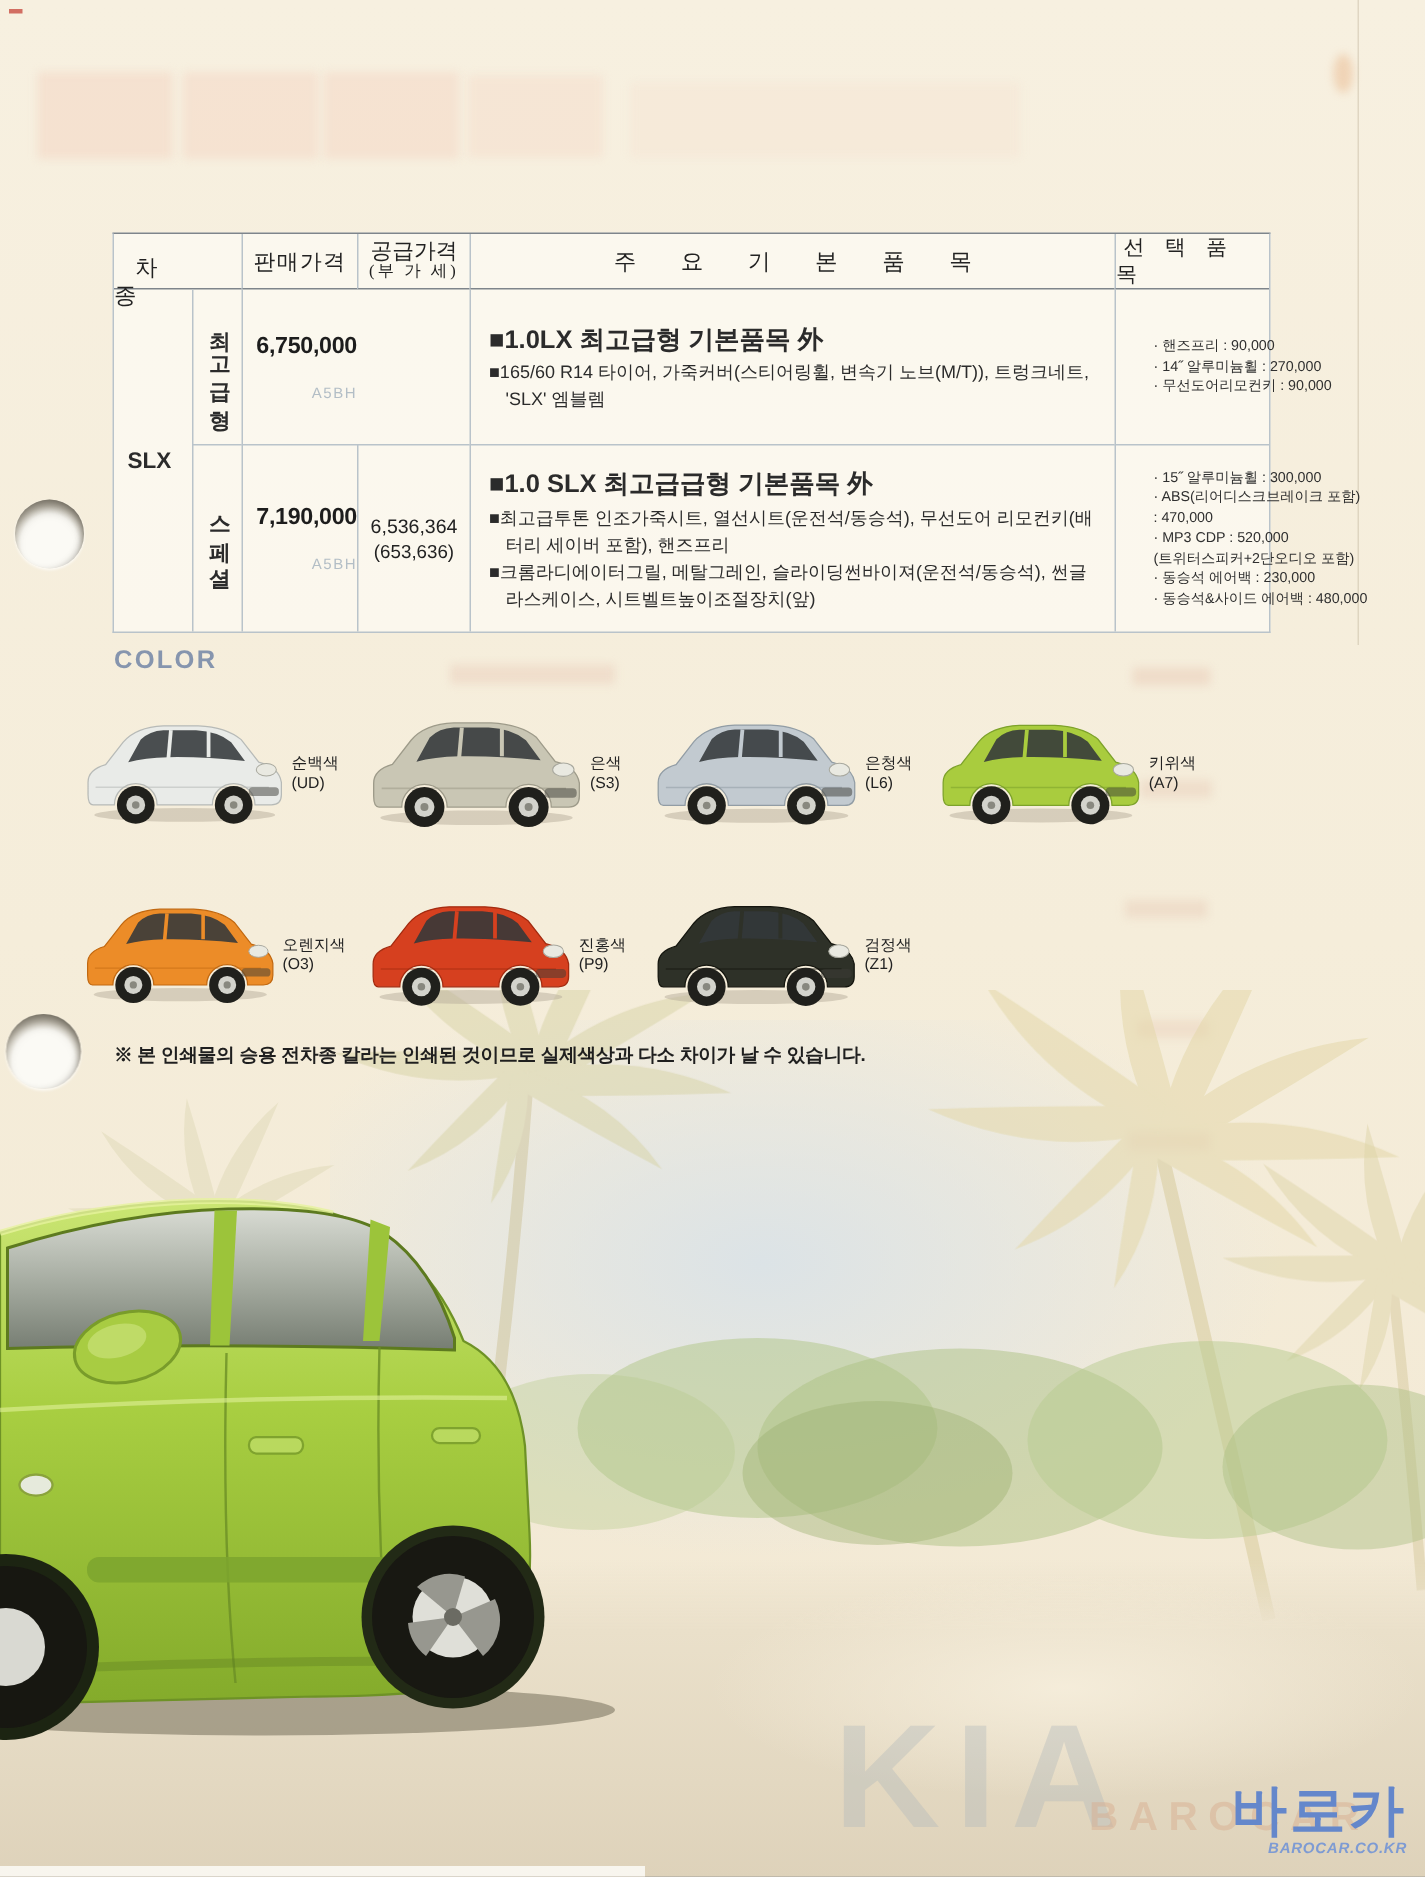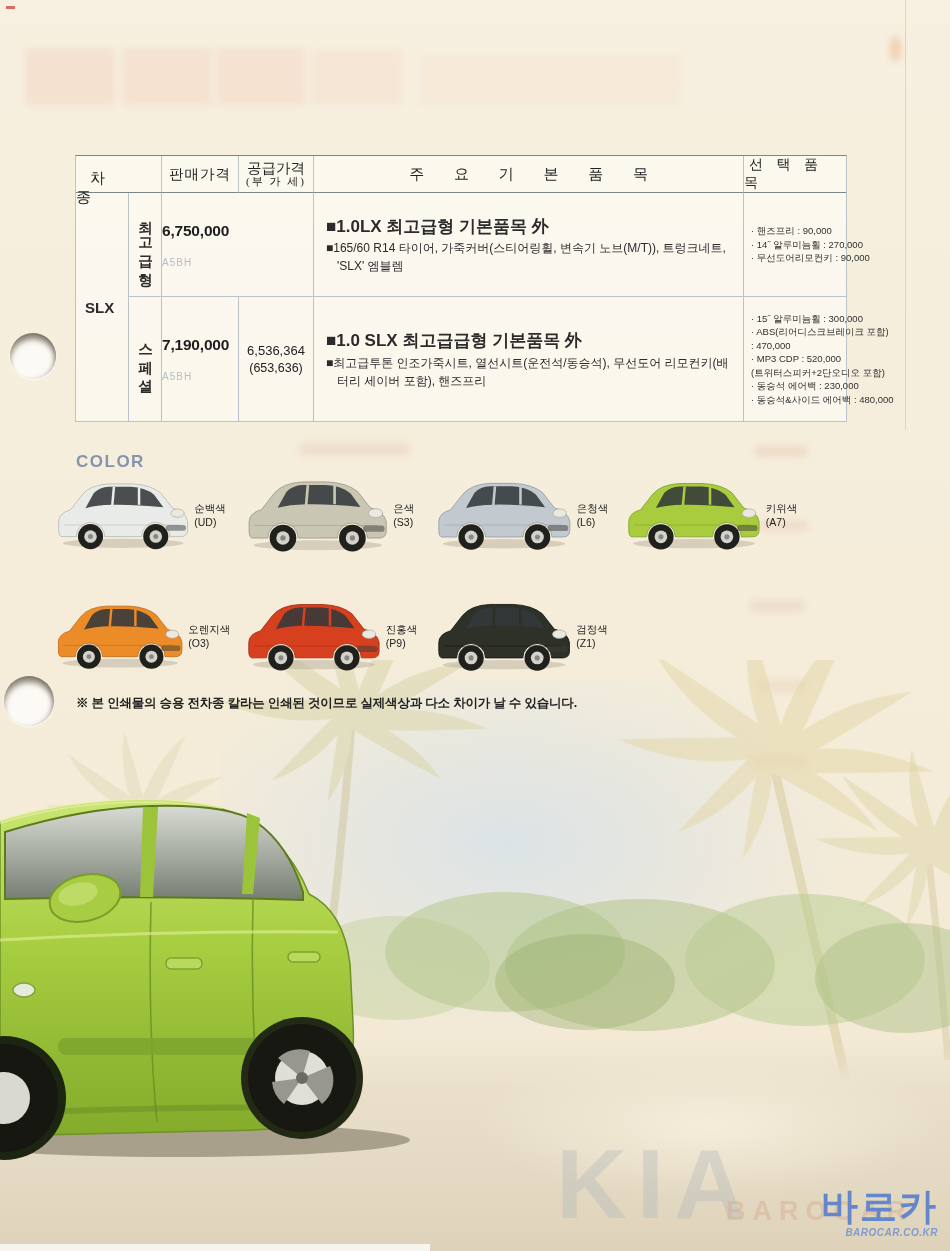--- a/index.html
+++ b/index.html
@@ -47,32 +47,32 @@
   .h-model{grid-column:1/3;grid-row:1;letter-spacing:14px;text-indent:14px;margin-top:28px;}
   .h-price{grid-column:3;grid-row:1;font-size:14.5px;letter-spacing:1px;}
   .h-supply{grid-column:4;grid-row:1;font-size:14.5px;line-height:1.05;text-align:center;}
   .h-supply .sub{font-size:11px;letter-spacing:2px;}
   .h-items{grid-column:5;grid-row:1;letter-spacing:13px;text-indent:13px;}
   .h-options{grid-column:6;grid-row:1;letter-spacing:5px;text-indent:5px;font-size:14px;}
   .c-slx{grid-column:1;grid-row:2/4;justify-content:center;align-items:flex-start;padding-left:9px;
     font-size:15px;font-weight:700;border-left:none;}
   .row2{border-top:1px solid #b9c3ca;}
   .vtext{writing-mode:vertical-rl;text-orientation:upright;font-weight:700;font-size:14.5px;letter-spacing:3px;align-items:center;}
-  .c-price{align-items:flex-start;gap:14px;}
+  .c-price{align-items:flex-end;gap:14px;}
   .price-num{font-size:15.5px;font-weight:700;letter-spacing:-.2px;color:#1d1d1d;}
   .price-code{font-size:10px;color:#b3bec6;margin-top:3px;letter-spacing:1px;}
   .c-supply{align-items:center;font-size:13px;color:#222;}
   .c-supply .vat{font-size:12.5px;margin-top:3px;}
   .c-items{padding:6px 12px;font-size:12px;line-height:1.5;}
   .items-title{font-weight:700;font-size:17px;}
   .c-items .li{padding-left:11px;text-indent:-11px;}
-  .c-opts{padding:4px 7px;font-size:9.5px;line-height:1.42;color:#303030;}
+  .c-opts{padding:4px 25px;font-size:9.5px;line-height:1.42;color:#303030;}
   .c-opts .li{padding-left:7px;text-indent:-7px;white-space:nowrap;}
   
-  .color-title{position:absolute;left:76px;top:452px;font-size:17px;font-weight:800;letter-spacing:1.5px;color:#8695ae;}
+  .color-title{position:absolute;left:76px;top:430px;font-size:17px;font-weight:800;letter-spacing:1.5px;color:#8695ae;}
   .color-grid{position:absolute;left:52px;top:456px;width:800px;display:flex;flex-wrap:wrap;}
   .swatch{width:190px;height:116px;display:flex;flex-direction:row;align-items:center;justify-content:flex-end;margin-bottom:5px;}
   .swatch svg{width:160px;height:84px;display:block;}
   .swatch-label{font-size:10.5px;color:#222;margin-top:1px;}
   .mc-body{fill:var(--body);stroke:var(--shade);stroke-width:1;}
   .mc-glass{fill:#33383a;opacity:.88;}
   .mc-pillar{stroke:var(--body);stroke-width:3;}
   .mc-crease{stroke:var(--shade);stroke-width:1.2;opacity:.55;}
   .mc-light{fill:#e9e9e1;stroke:#a8a89e;stroke-width:.8;}
   .mc-grille{fill:#3b3b36;opacity:.5;}
@@ -249,20 +249,21 @@
       <span class="price-code">A5BH</span>
     </div>
     <div class="cell c-supply row2" style="grid-column:4;grid-row:3">
       <span>6,536,364</span>
       <span class="vat">(653,636)</span>
     </div>
     <div class="cell c-items row2" style="grid-column:5;grid-row:3">
       <div class="items-title">■1.0 SLX 최고급급형 기본품목 外</div>
       <div>
           <div class="li">■최고급투톤 인조가죽시트, 열선시트(운전석/동승석), 무선도어 리모컨키(배터리 세이버 포함), 핸즈프리</div>
+          <div class="li">■크롬라디에이터그릴, 메탈그레인, 슬라이딩썬바이져(운전석/동승석), 썬글라스케이스, 시트벨트높이조절장치(앞)</div>
         </div>
     </div>
     <div class="cell c-opts row2" style="grid-column:6;grid-row:3">
         <div class="li">· 15˝ 알루미늄휠 : 300,000</div>
         <div class="li">· ABS(리어디스크브레이크 포함)</div>
         <div class="li">: 470,000</div>
         <div class="li">· MP3 CDP : 520,000</div>
         <div class="li">(트위터스피커+2단오디오 포함)</div>
         <div class="li">· 동승석 에어백 : 230,000</div>
         <div class="li">· 동승석&amp;사이드 에어백 : 480,000</div>

